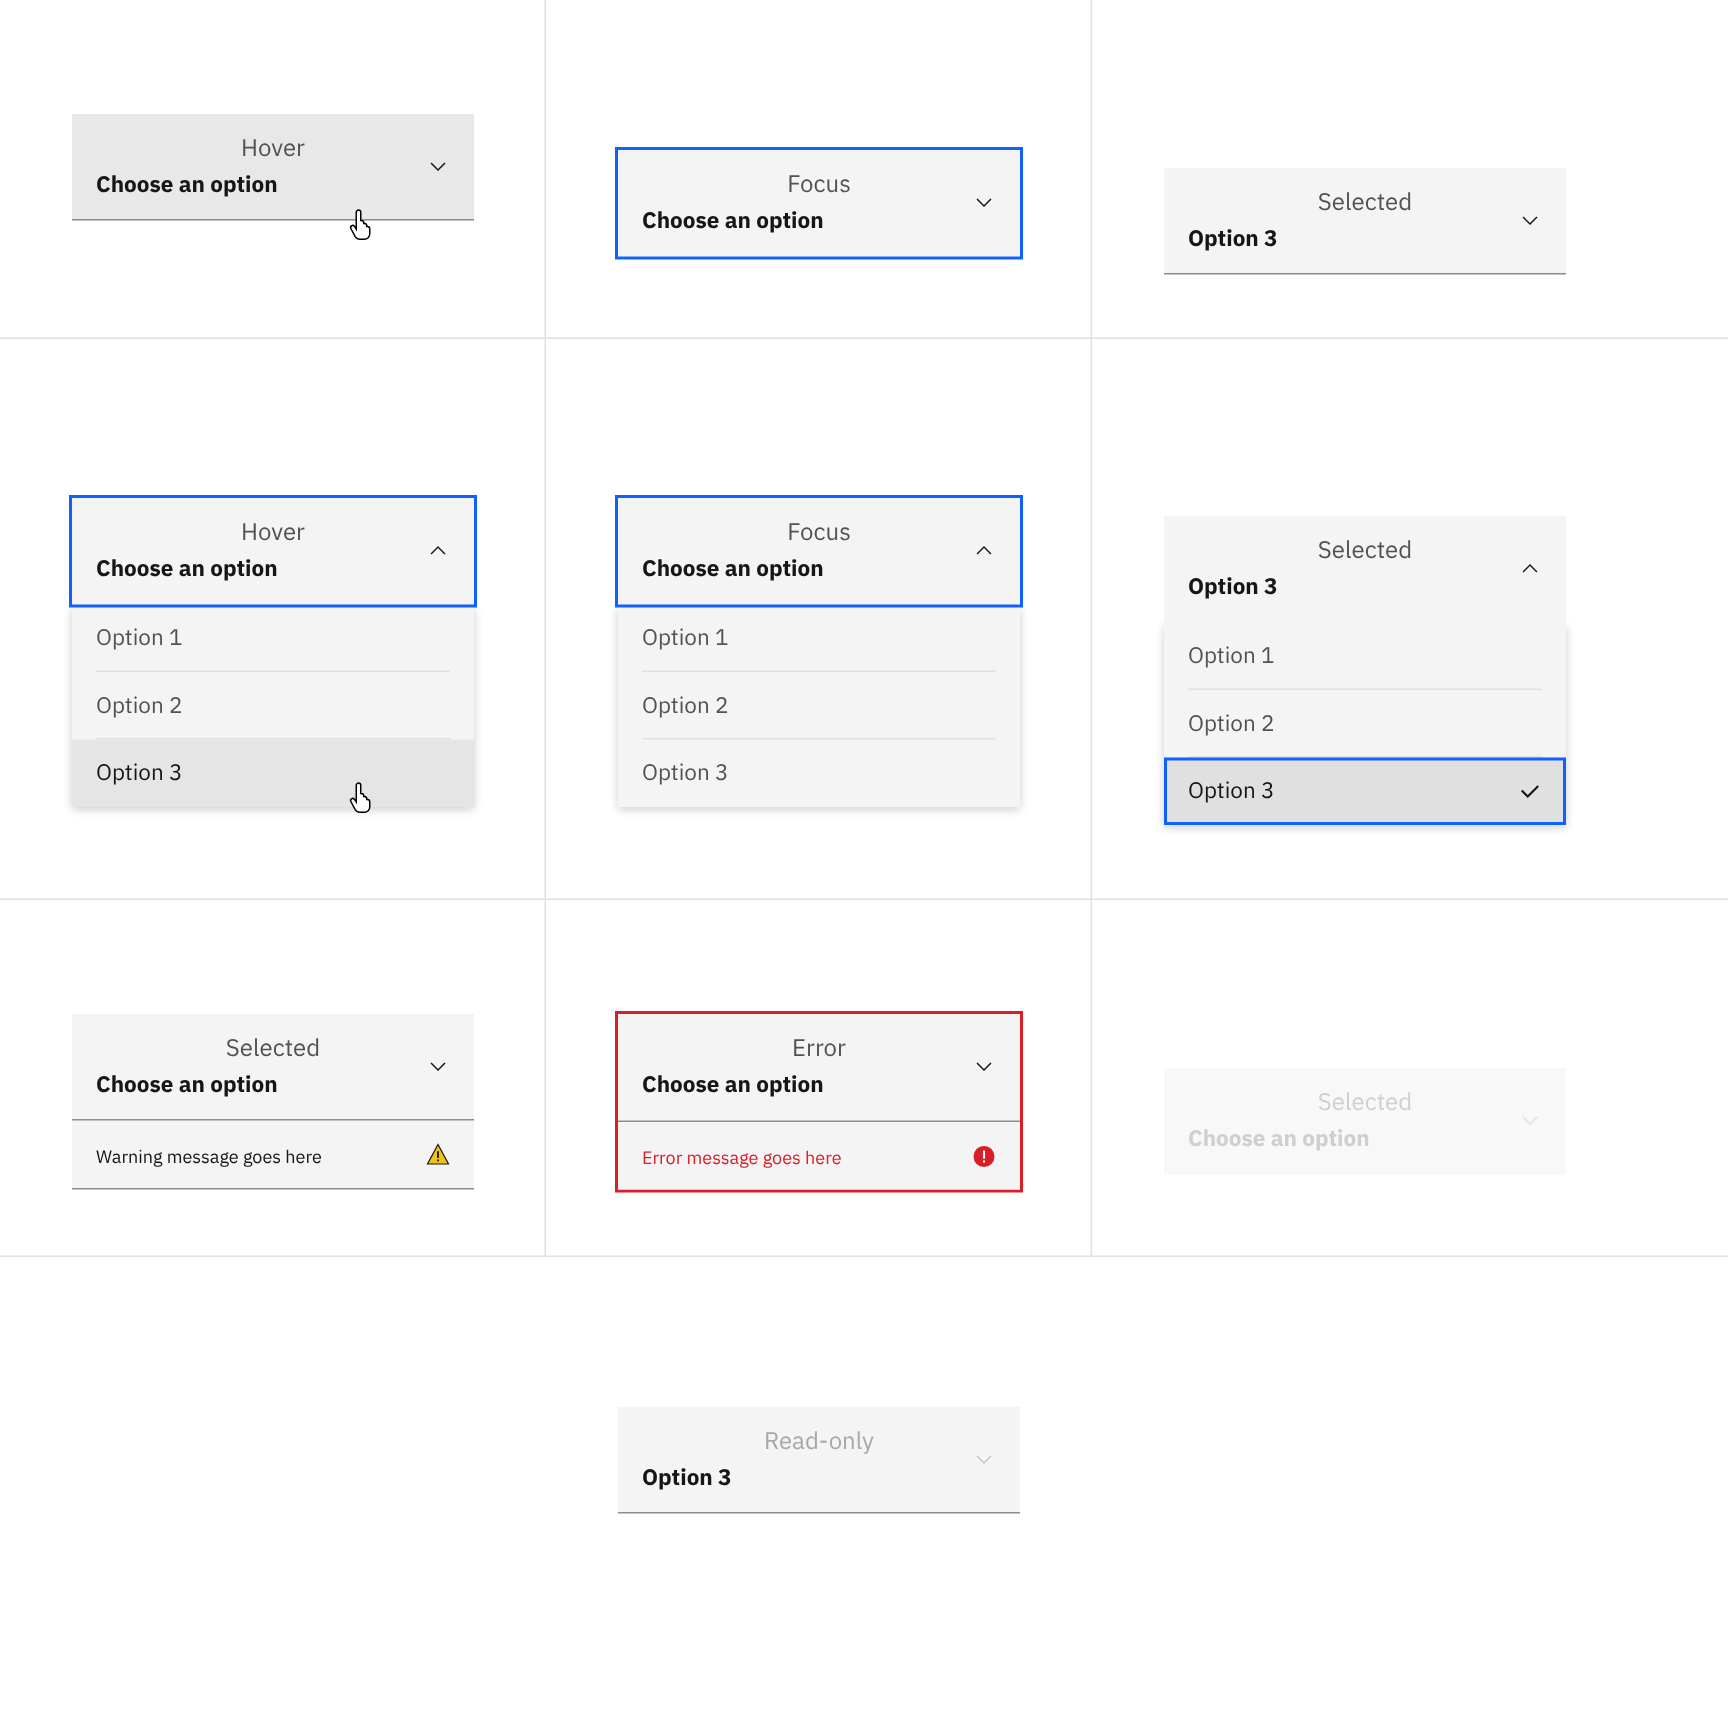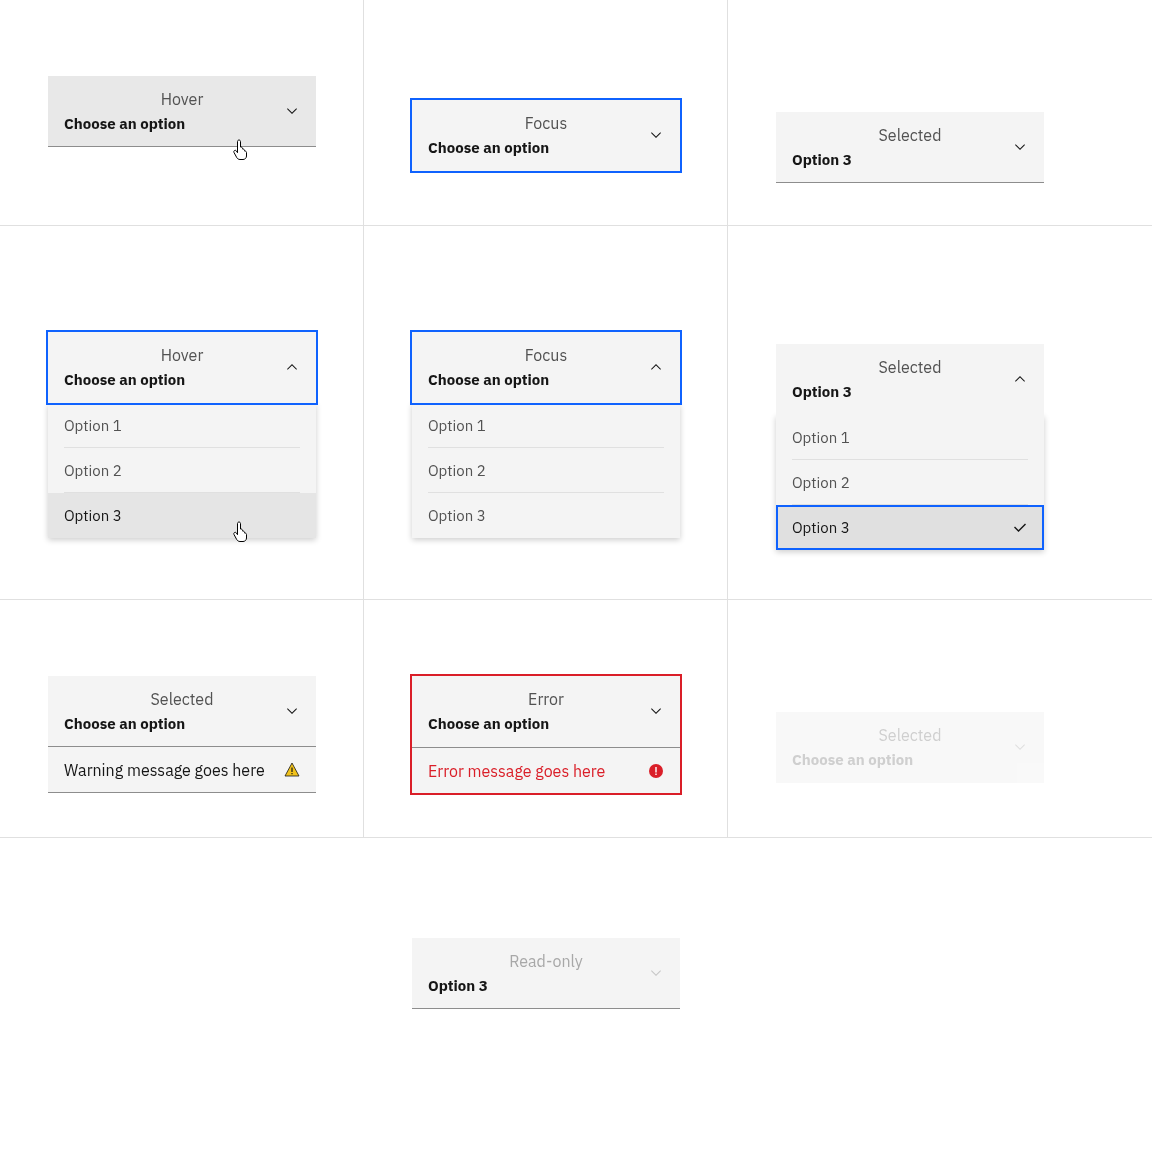--- a/index.html
+++ b/index.html
@@ -122,21 +122,21 @@
 
   .dd-helper {
     padding: 13px 16px 12px 16px;
     border-top: 1px solid #8d8d8d;
     border-bottom: 1px solid #8d8d8d;
     position: relative;
     background: #f4f4f4;
   }
   .dropdown.error .dd-helper { border: none; }
   .dd-helper-text {
-    font-size: 16px;
+    font-size: 12px;
     color: #161616;
   }
   .dropdown.error .dd-helper-text { color: #da1e28; }
   .dd-helper-icon {
     position: absolute;
     right: 16px;
     top: 50%;
     transform: translateY(-50%);
     width: 16px; height: 16px;
   }

